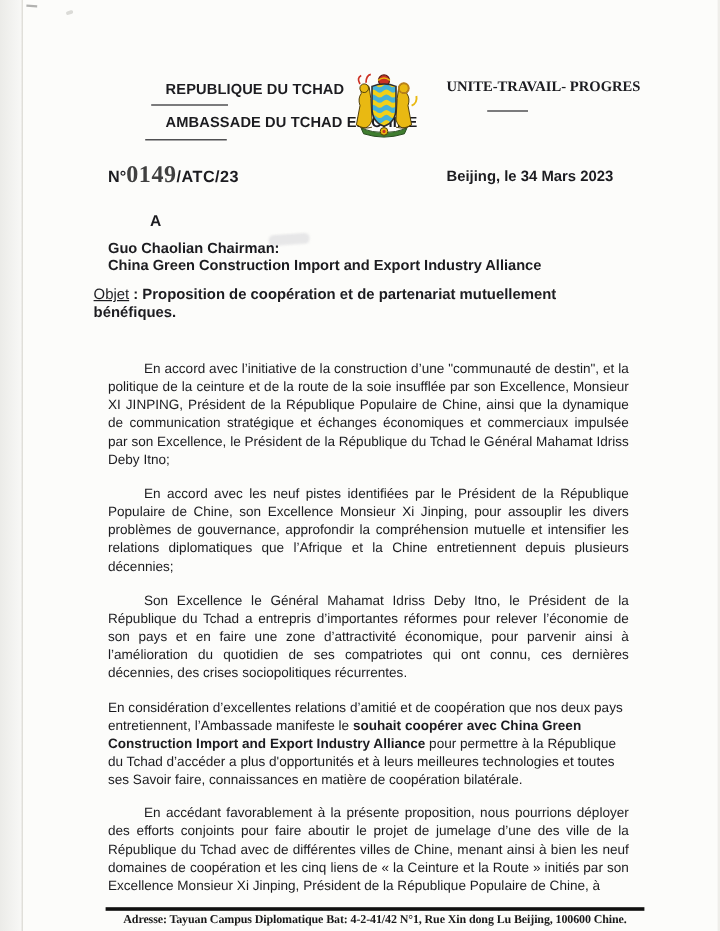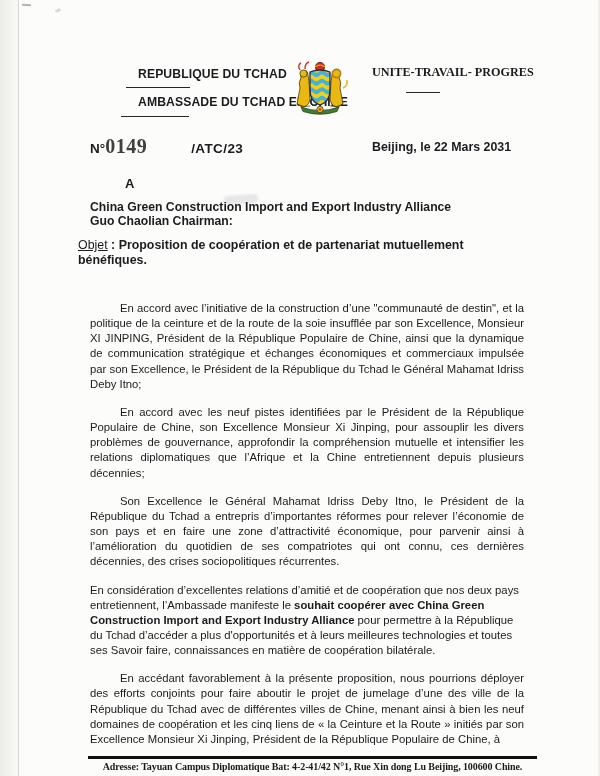--- a/index.html
+++ b/index.html
@@ -25,21 +25,21 @@
   .dash1{margin:6px 0 7px 36px;width:64px;}
   .dash2{margin:7px 0 0 31px;width:68px;}
   .lh-right{position:absolute;left:372px;top:65px;font-family:Liberation Serif, serif;}
   .motto{font-weight:bold;font-size:12.2px;}
   .dash3{margin:12px 0 0 34px;width:34px;}
   .emblem{position:absolute;left:288px;top:58px;width:64px;height:60px;}
   
   .ref-line{position:absolute;left:90px;top:135px;display:flex;align-items:baseline;}
   .ref-prefix{font-weight:bold;font-size:13.5px;}
   .ref-number{font-family:"Liberation Serif",serif;font-weight:bold;font-size:20px;color:#404040;letter-spacing:.5px;}
-  .ref-suffix{font-weight:bold;font-size:13.5px;letter-spacing:.4px;margin-left:44px;}
+  .ref-suffix{font-weight:bold;font-size:13.5px;letter-spacing:.4px;}
   .place-date{position:absolute;left:372px;top:140px;font-weight:bold;font-size:12.4px;}
   
   .salutation{position:absolute;left:125px;top:176px;font-weight:bold;font-size:13px;}
   .recipient{position:absolute;left:90px;top:201px;font-weight:bold;font-size:12.2px;line-height:13.8px;}
   .subject{position:absolute;left:78px;top:238px;width:447px;font-size:12.4px;line-height:14.8px;font-weight:bold;}
   .subject .obj-label{font-weight:normal;text-decoration:underline;}
   
   .body-text{position:absolute;left:90px;top:301px;width:446px;height:454px;overflow:hidden;
     font-size:11.3px;line-height:15.15px;color:#1b1b1f;}
   .body-text p{margin:0 12px 13px 0;text-align:justify;text-indent:30px;}
@@ -114,26 +114,26 @@
 <div class="lh-right">
   <div class="motto">UNITE-TRAVAIL- PROGRES</div>
   <div class="dash dash3"></div>
 </div>
 
 <div class="ref-line">
   <span class="ref-prefix">N°</span>
   <span class="ref-number">0149</span>
   <span class="ref-suffix">/ATC/23</span>
 </div>
-<div class="place-date">Beijing, le 22 Mars 2031</div>
+<div class="place-date">Beijing, le 34 Mars 2023</div>
 
 <div class="salutation">A</div>
 <div class="recipient">
+  <div>Guo Chaolian Chairman:</div>
   <div>China Green Construction Import and Export Industry Alliance</div>
-  <div>Guo Chaolian Chairman:</div>
 </div>
 
 <div class="subject">
   <span class="obj-label">Objet</span><span> : </span><span>Proposition de coopération et de partenariat mutuellement bénéfiques.</span>
 </div>
 
 <div class="body-text">
   <p>En accord avec l’initiative de la construction d’une "communauté de destin", et la politique de la ceinture et de la route de la soie insufflée par son Excellence, Monsieur XI JINPING, Président de la République Populaire de Chine, ainsi que la dynamique de communication stratégique et échanges économiques et commerciaux impulsée par son Excellence, le Président de la République du Tchad le Général Mahamat Idriss Deby Itno;</p>
   <p>En accord avec les neuf pistes identifiées par le Président de la République Populaire de Chine, son Excellence Monsieur Xi Jinping, pour assouplir les divers problèmes de gouvernance, approfondir la compréhension mutuelle et intensifier les relations diplomatiques que l’Afrique et la Chine entretiennent depuis plusieurs décennies;</p>
   <p>Son Excellence le Général Mahamat Idriss Deby Itno, le Président de la République du Tchad a entrepris d’importantes réformes pour relever l’économie de son pays et en faire une zone d’attractivité économique, pour parvenir ainsi à l’amélioration du quotidien de ses compatriotes qui ont connu, ces dernières décennies, des crises sociopolitiques récurrentes.</p>

